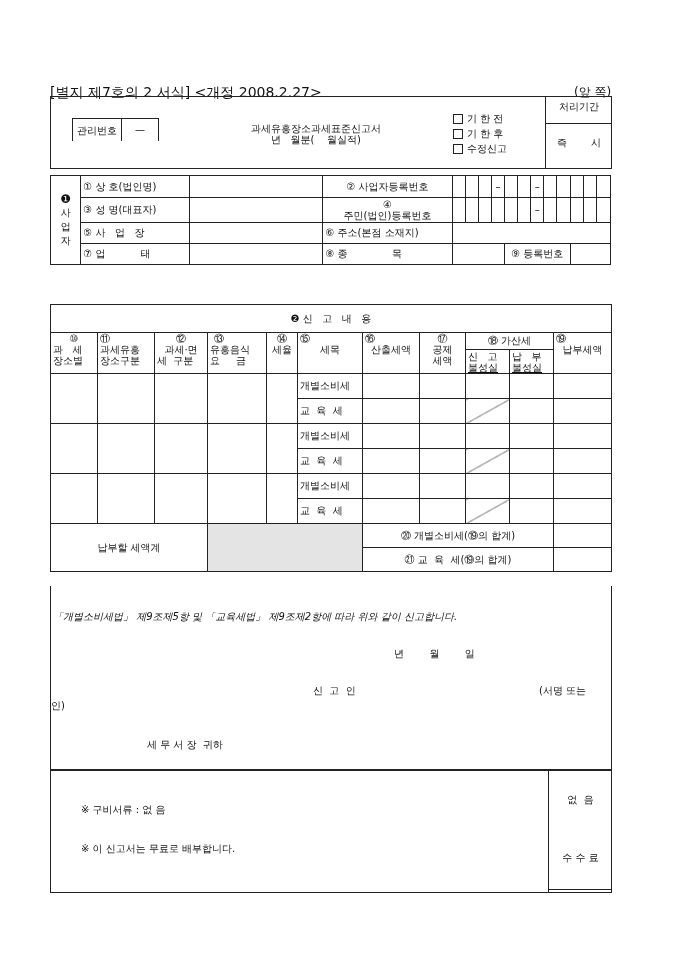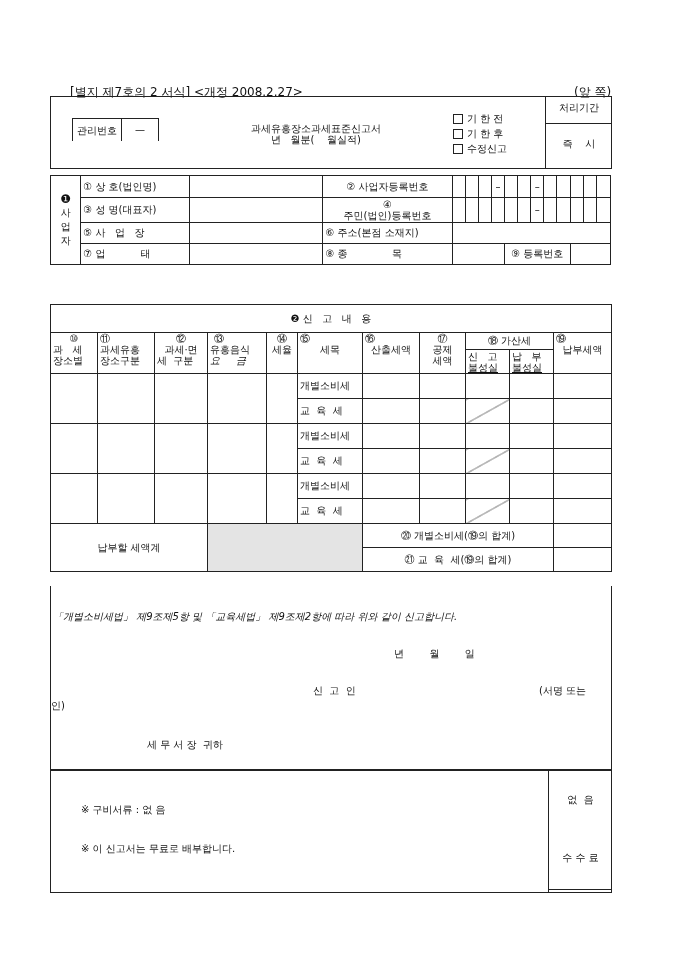--- a/index.html
+++ b/index.html
@@ -9,38 +9,38 @@
   td { border:1px solid #222; padding:0 2px; font-size:10px; line-height:12px; white-space:nowrap; overflow:hidden; }
   .c { text-align:center; }
   .gray { background:#e4e4e4; }
   .diag { background: linear-gradient(to bottom right, transparent calc(50% - 0.6px), #333 50%, transparent calc(50% + 0.6px)); }
   .box { display:inline-block; width:8px; height:8px; border:1px solid #222; vertical-align:middle; margin-right:4px; }
   .u { text-decoration:underline; }
 </style>
 </head>
 <body>
 
-<div class="abs" style="left:50px;top:84px;font-size:12px;margin-left:20px;">[별지 제7호의 2 서식] &lt;개정 2008.2.27&gt;</div>
+<div class="abs" style="left:50px;top:84px;font-size:14px;">[별지 제7호의 2 서식] &lt;개정 2008.2.27&gt;</div>
 <div class="abs" style="left:574px;top:84px;font-size:12px;">(앞  쪽)</div>
 
 <div class="abs" style="left:50px;top:96px;width:560px;height:71px;border:1px solid #222;">
   <div class="abs" style="left:21px;top:21px;height:22px;border:1px solid #222;border-bottom:none;display:flex;">
     <div style="padding:5px 4px 0 4px;border-right:1px solid #222;">관리번호</div>
     <div style="padding:5px 13px 0 13px;">—</div>
   </div>
   <div class="abs c" style="left:180px;top:26px;width:170px;font-size:10px;line-height:11px;">
     <div>과세유흥장소과세표준신고서</div>
     <div style="white-space:pre;">년   월분(    월실적)</div>
   </div>
   <div class="abs" style="left:402px;top:14px;line-height:15px;">
     <div><span class="box"></span><span>기 한 전</span></div>
     <div><span class="box"></span><span>기 한 후</span></div>
     <div><span class="box"></span><span>수정신고</span></div>
   </div>
-  <div class="abs" style="left:494px;top:0;width:66px;height:71px;border-left:1px solid #222;">
+  <div class="abs" style="left:494px;top:0;width:66px;height:71px;border-left:1px solid #222;font-family:Liberation Mono, monospace;">
     <div class="c" style="height:26px;line-height:22px;border-bottom:1px solid #222;">처리기간</div>
     <div class="c" style="line-height:40px;white-space:pre;">즉    시</div>
   </div>
 </div>
 
 <table style="left:50px;top:175px;width:561px;">
   <colgroup>
     <col style="width:30px">
       <col style="width:108px">
       <col style="width:132px">
@@ -149,21 +149,21 @@
       <div>장소구분</div>
     </td>
     <td rowspan="2" style="vertical-align:top;line-height:11px;">
       <div class="c">⑫</div>
       <div class="c">과세·면</div>
       <div style="white-space:pre;">세  구분</div>
     </td>
     <td rowspan="2" style="vertical-align:top;line-height:11px;">
       <div style="padding-left:4px;">⑬</div>
       <div>유흥음식</div>
-      <div style="white-space:pre;font-style:italic;">요     금</div>
+      <div style="white-space:pre;">요     금</div>
     </td>
     <td rowspan="2" class="c" style="vertical-align:top;line-height:11px;">
       <div>⑭</div>
       <div>세율</div>
     </td>
     <td rowspan="2" style="vertical-align:top;line-height:11px;">
       <div>⑮</div>
       <div class="c">세목</div>
     </td>
     <td rowspan="2" class="c" style="vertical-align:top;line-height:11px;">

